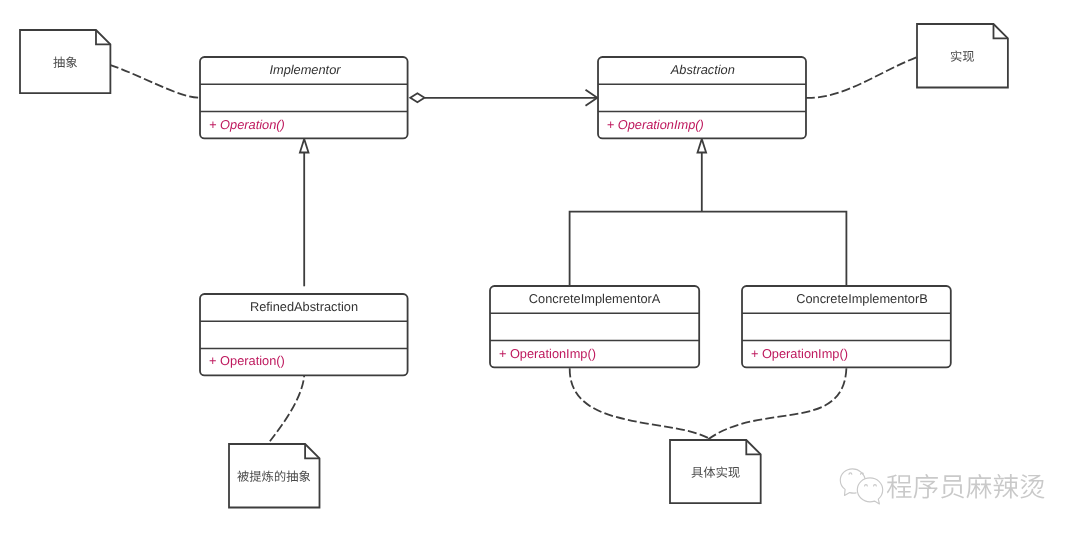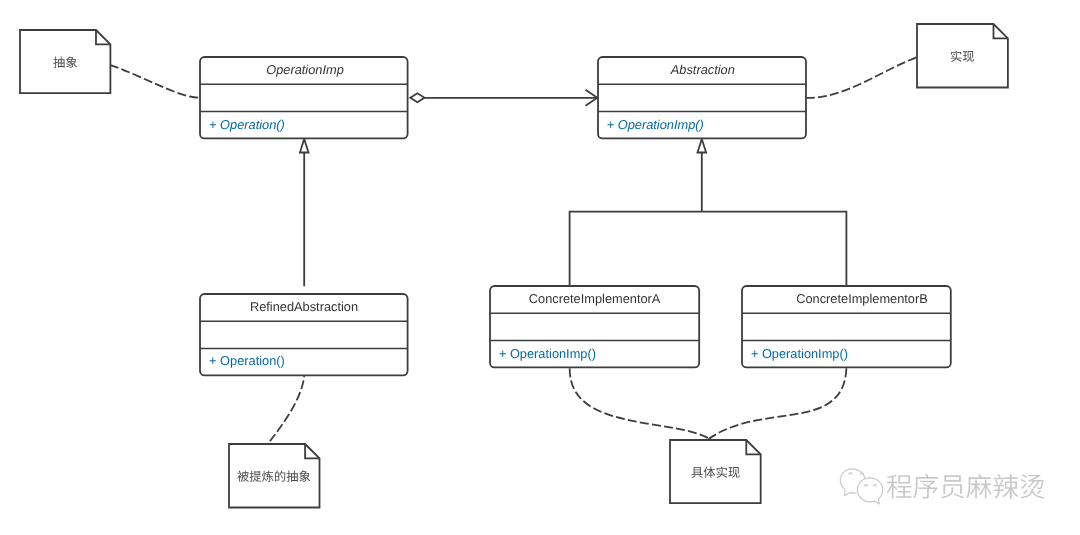--- a/index.html
+++ b/index.html
@@ -15,21 +15,21 @@
   .uml-class{position:absolute;box-sizing:border-box;}
   .uml-class > svg{position:absolute;left:-2px;top:-2px;}
   .cls-name{position:absolute;left:0;width:100%;top:0;height:27.2px;
       display:flex;align-items:center;justify-content:center;
       font-size:12.8px;color:#333333;white-space:nowrap;line-height:1;}
   .uml-class.italic .cls-name{font-style:italic;text-indent:2px;}
   .cls-attrs{position:absolute;left:0;width:100%;top:27.2px;height:27.2px;}
   .cls-ops{position:absolute;left:0;width:100%;top:54.4px;height:27px;
       display:flex;align-items:center;justify-content:flex-start;
       padding-left:8.9px;box-sizing:border-box;
-      font-size:12.8px;color:#0369a1;white-space:nowrap;line-height:1;}
+      font-size:12.8px;color:#be185d;white-space:nowrap;line-height:1;}
   .uml-class.italic .cls-ops{font-style:italic;}
   .note{position:absolute;box-sizing:border-box;}
   .note > svg{position:absolute;left:-2px;top:-2px;}
   .note-text{position:absolute;left:0;top:0;width:100%;height:100%;
       display:flex;align-items:center;justify-content:center;line-height:1;padding-top:1px;box-sizing:border-box;}
   .cjk{position:absolute;width:1px;height:1px;overflow:hidden;
       clip:rect(0 0 0 0);white-space:nowrap;color:transparent;}
   #watermark{position:absolute;left:839.5px;top:468px;display:flex;
       align-items:flex-start;gap:0px;}
   #watermark [data-name="wechat-icon"]{margin-right:0.5px;}
@@ -64,21 +64,21 @@
 <path d="M 846.4 368.3 C 843.5 435 758 400 705.5 441.4" data-name="anchor-note-concrete-b"></path>
 </g>
 </g>
     </svg>
 <div class="uml-class italic" data-name="uml-class-abstraction" style="left:200.2px;top:57.2px;width:207.6px;height:81.4px;">
       <svg width="211.6" height="85.4" viewBox="0 0 211.6 85.4" data-name="class-frame">
         <rect x="2" y="2" width="207.6" height="81.4" rx="4.5" ry="4.5" fill="#ffffff" stroke="#3d3d3d" stroke-width="1.8" data-name="class-box-outline"></rect>
         <line x1="2" y1="29.2" x2="209.6" y2="29.2" stroke="#3d3d3d" stroke-width="1.5" data-name="compartment-divider"></line>
         <line x1="2" y1="56.4" x2="209.6" y2="56.4" stroke="#3d3d3d" stroke-width="1.5" data-name="compartment-divider"></line>
       </svg>
-      <div class="cls-name" data-name="class-name">OperationImp</div>
+      <div class="cls-name" data-name="class-name">Implementor</div>
       <div class="cls-attrs" data-name="class-attributes"></div>
       <div class="cls-ops" data-name="class-operation">+ Operation()</div>
     </div>
 <div class="uml-class italic" data-name="uml-class-implementor" style="left:597.8px;top:57.2px;width:208px;height:81.4px;">
       <svg width="212" height="85.4" viewBox="0 0 212 85.4" data-name="class-frame">
         <rect x="2" y="2" width="208" height="81.4" rx="4.5" ry="4.5" fill="#ffffff" stroke="#3d3d3d" stroke-width="1.8" data-name="class-box-outline"></rect>
         <line x1="2" y1="29.2" x2="210" y2="29.2" stroke="#3d3d3d" stroke-width="1.5" data-name="compartment-divider"></line>
         <line x1="2" y1="56.4" x2="210" y2="56.4" stroke="#3d3d3d" stroke-width="1.5" data-name="compartment-divider"></line>
       </svg>
       <div class="cls-name" data-name="class-name">Abstraction</div>

